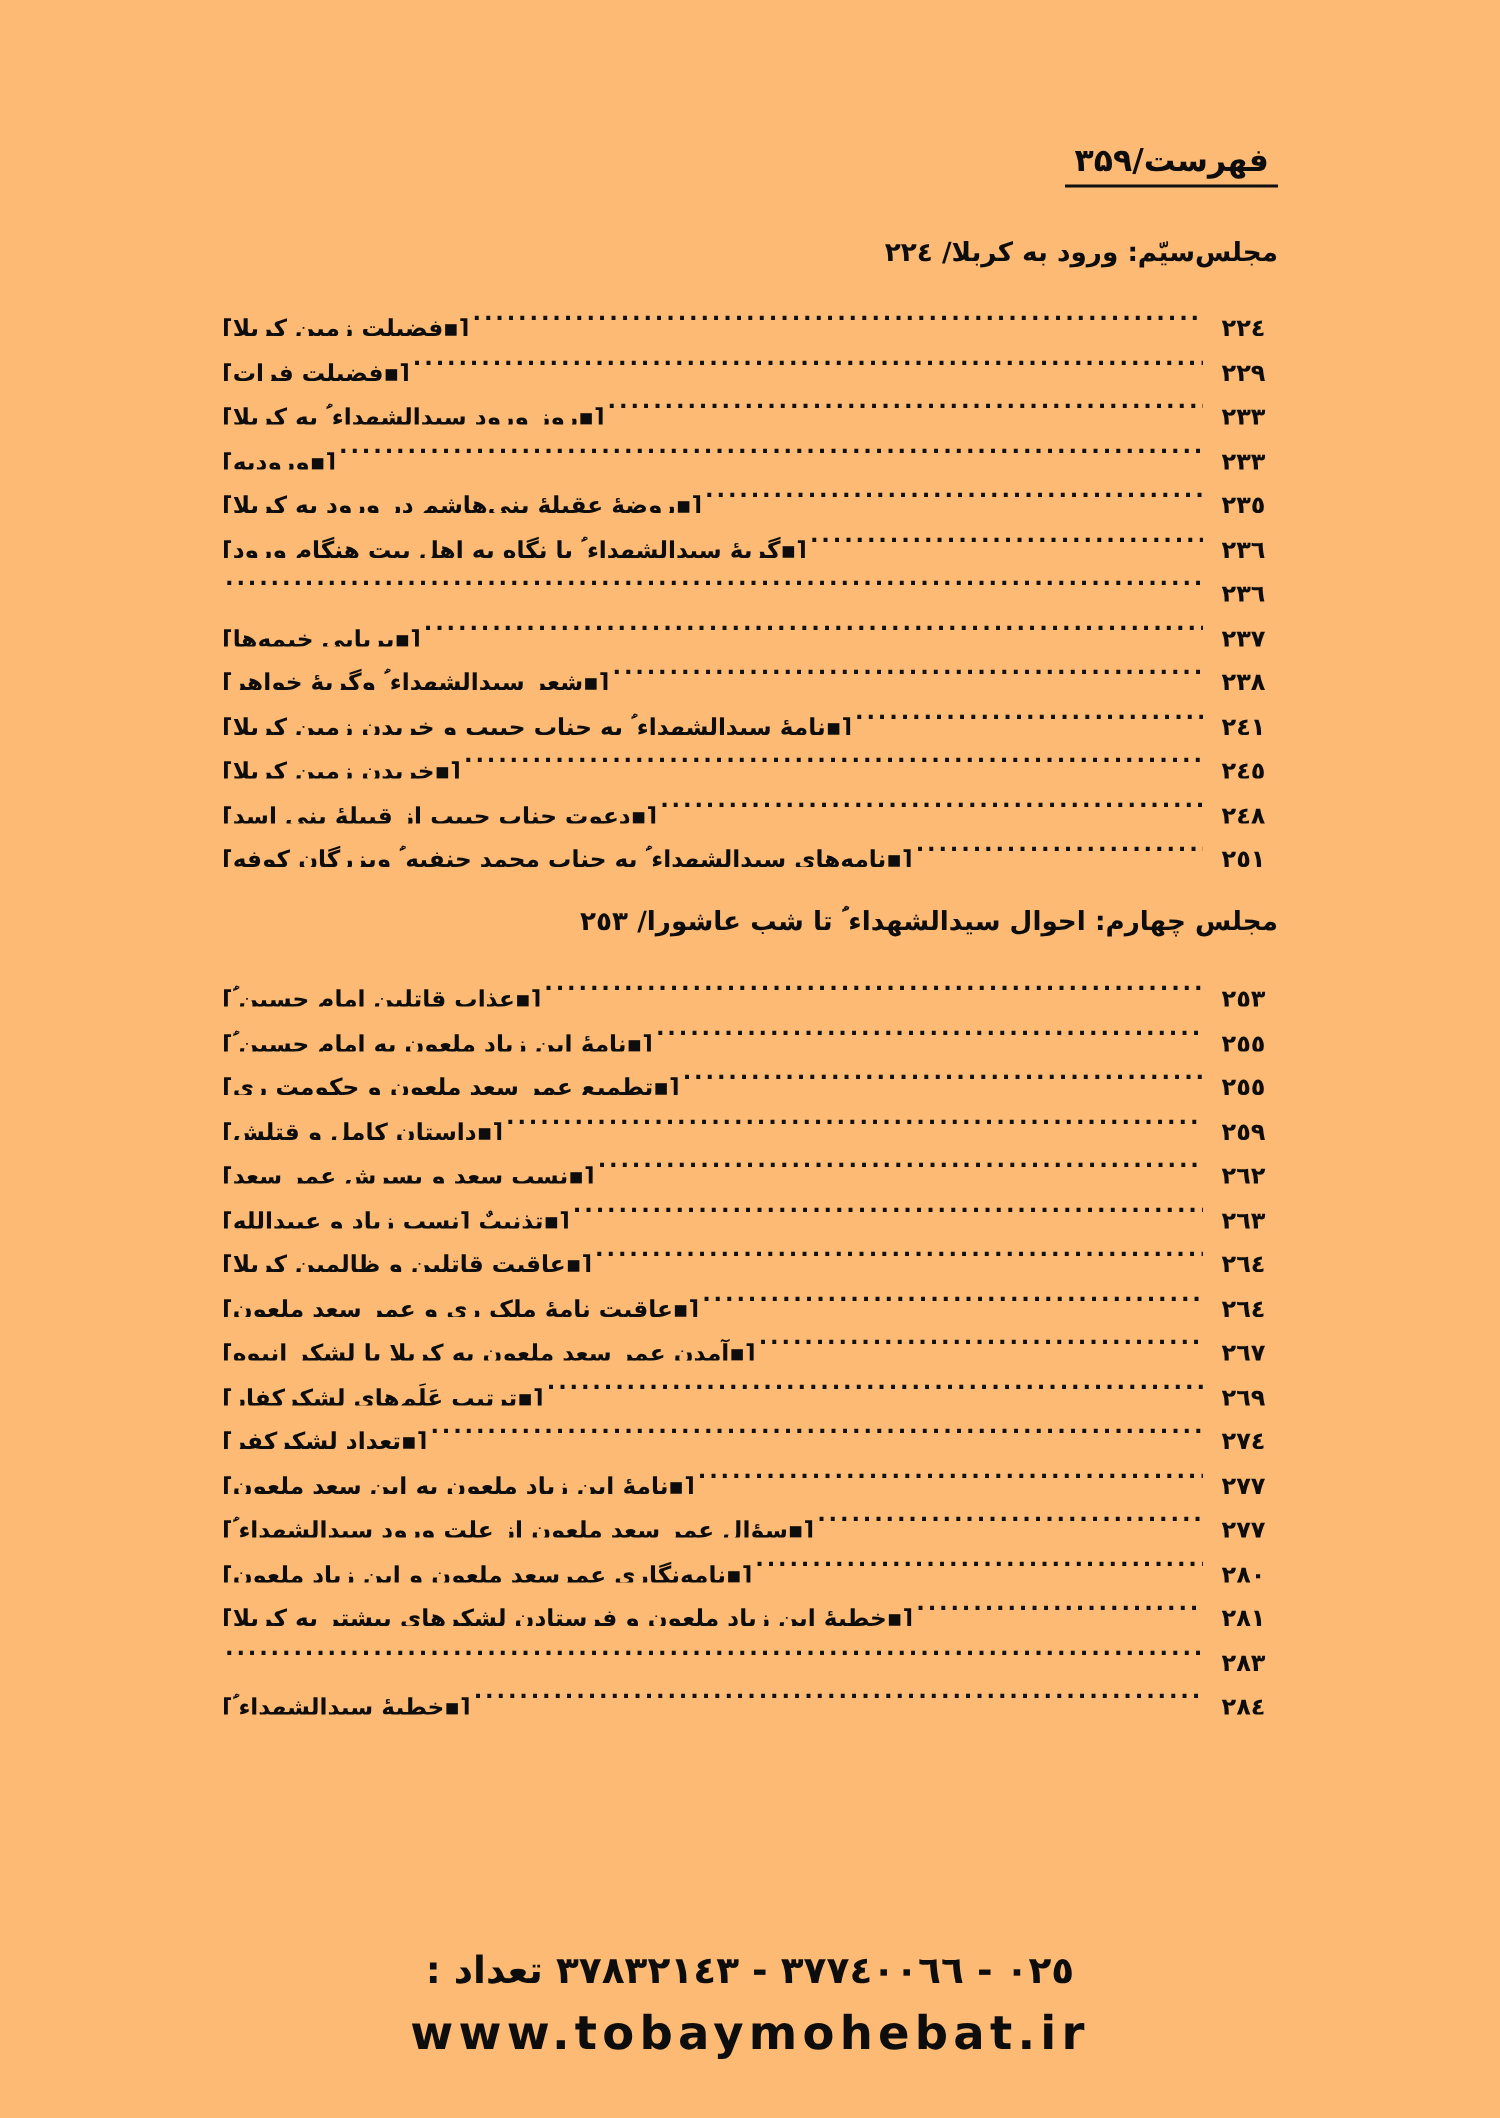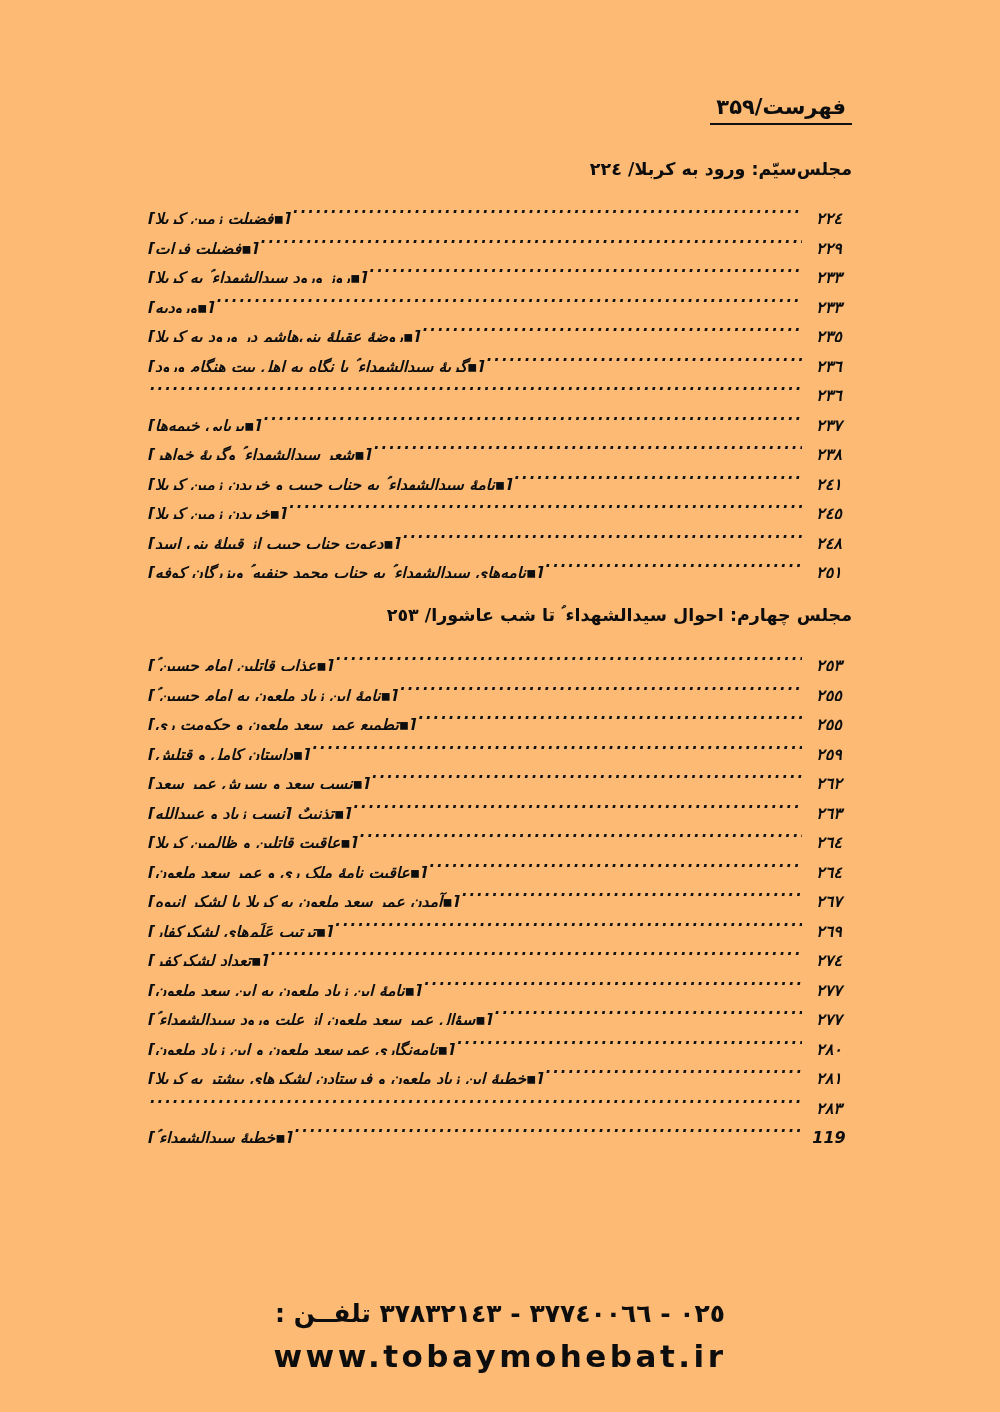--- a/index.html
+++ b/index.html
@@ -71,21 +71,20 @@
 
   .entry {
     display: flex;
     align-items: baseline;
     flex-direction: row-reverse;
     width: 100%;
     margin-bottom: 1px;
     height: 28.5px;
     overflow: hidden;
     direction: rtl;
-    font-style: italic;
   }
 
   .entry-title {
     flex: 0 0 auto;
     font-size: 15.5px;
     font-weight: bold;
     white-space: nowrap;
     line-height: 28.5px;
     letter-spacing: 0px;
   }
@@ -308,26 +307,26 @@
       <span class="leader"></span>
       <span class="entry-page">٢٨١</span>
     </div>
     <div class="entry">
       <span class="leader"></span>
       <span class="entry-page">٢٨٣</span>
     </div>
     <div class="entry">
       <span class="entry-title">[▪خطبهٔ سیدالشهداء ؑ]</span>
       <span class="leader"></span>
-      <span class="entry-page">119</span>
+      <span class="entry-page">٢٨٤</span>
     </div>
 
   </div>
 
   <div class="footer">
     <div class="footer-phone">
       <span class="numbers">٠٢٥ - ٣٧٧٤٠٠٦٦ - ٣٧٨٣٢١٤٣</span>
-      <span class="label">تلفــن :</span>
+      <span class="label">تعداد :</span>
     </div>
     <div class="footer-site">www.tobaymohebat.ir</div>
   </div>
 
 </div>
 
 </body></html>

